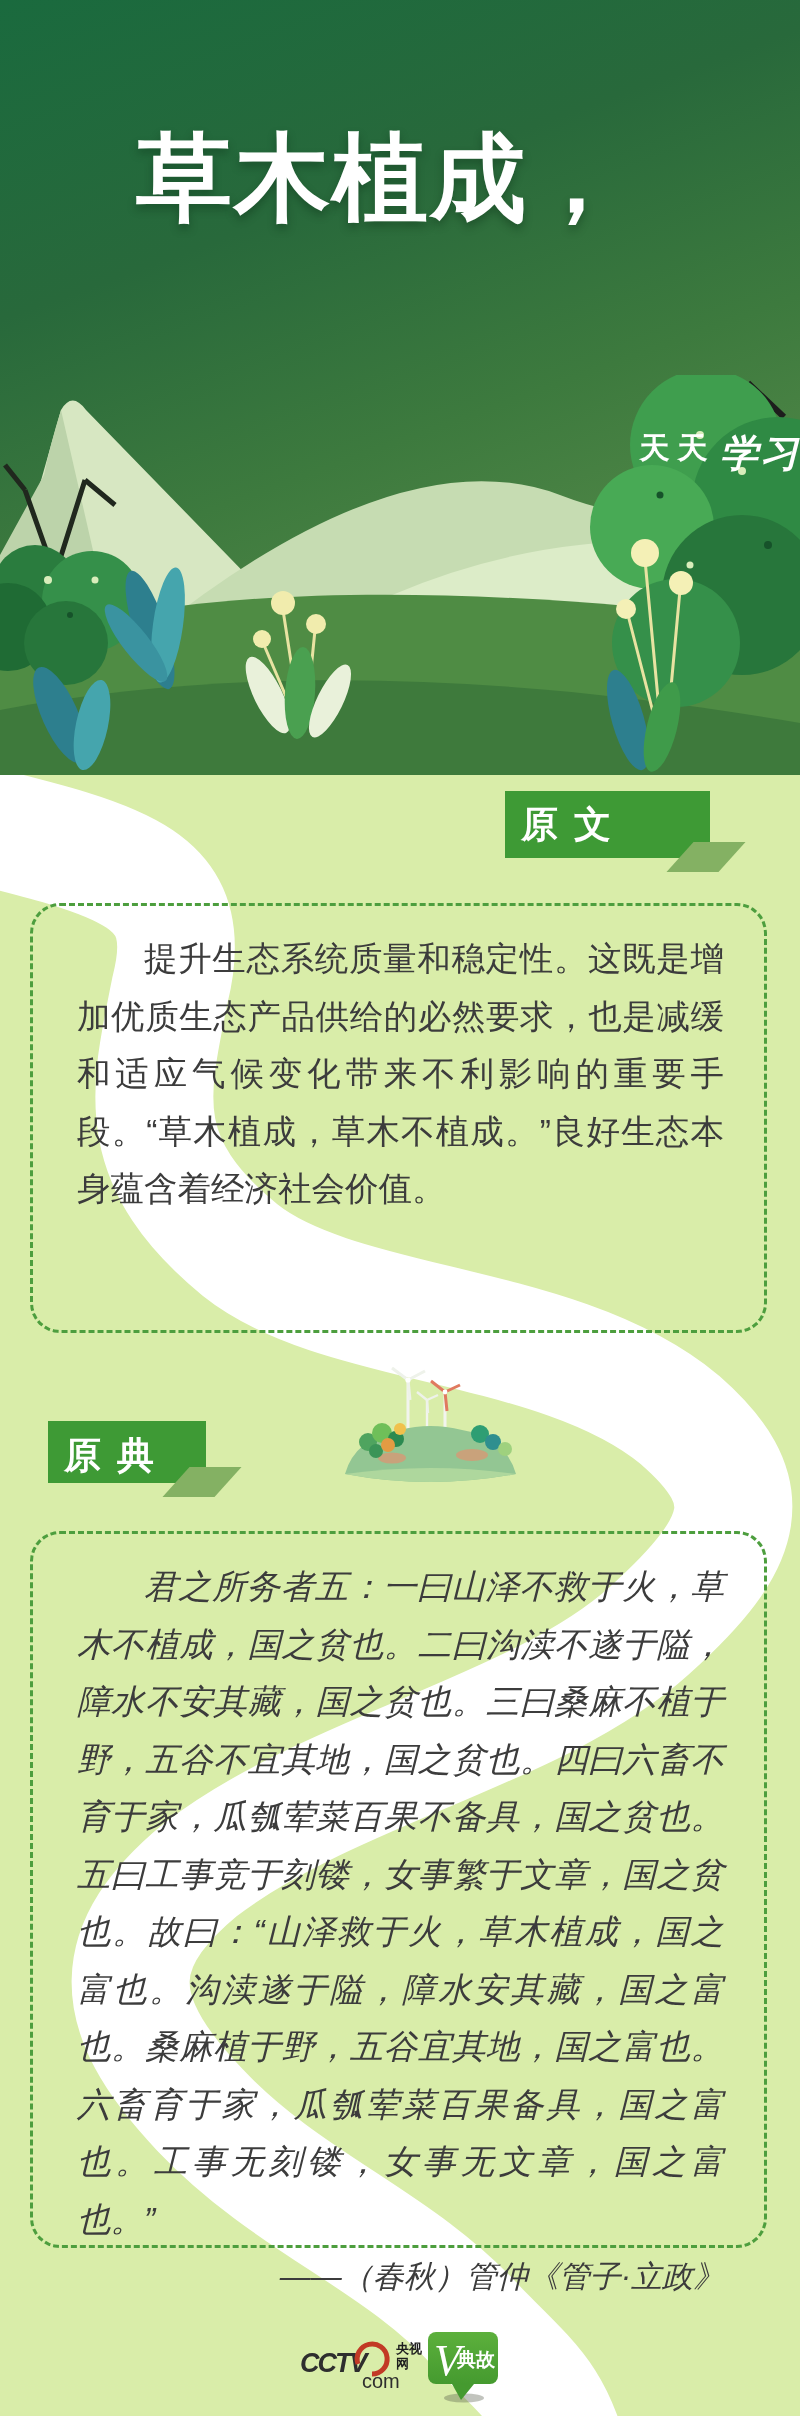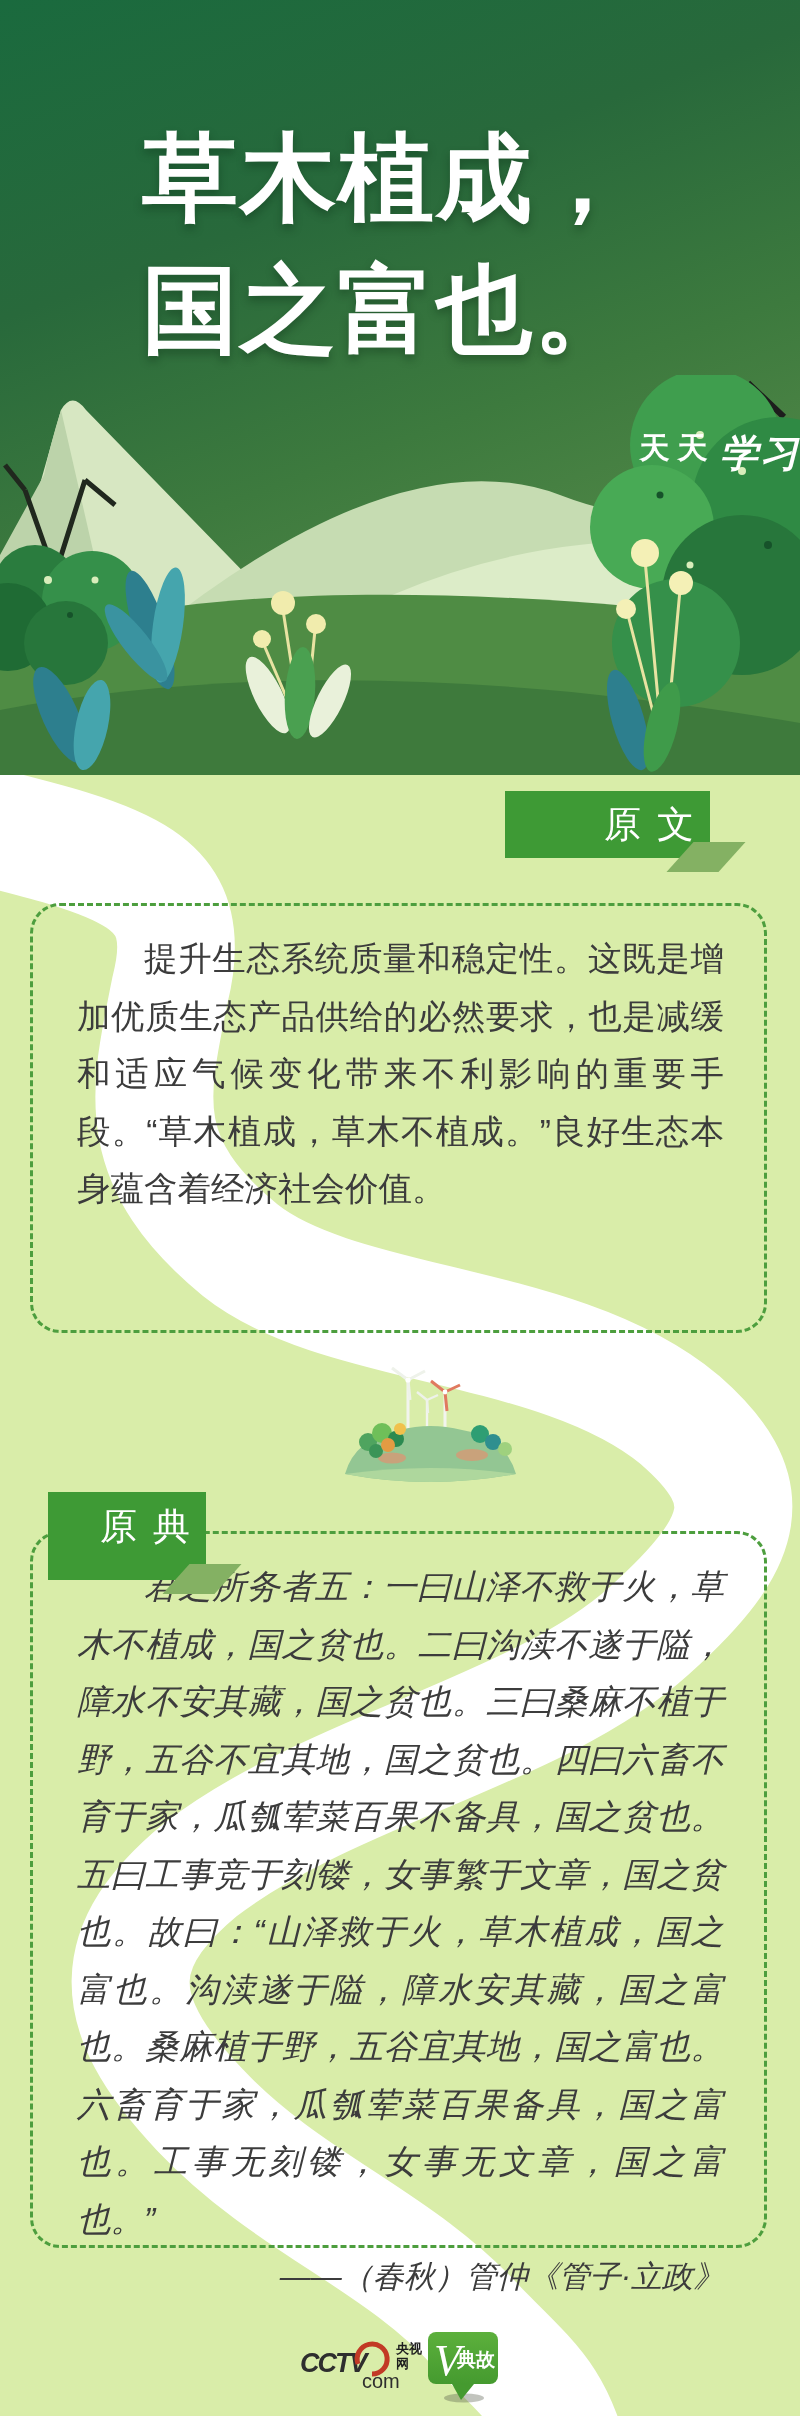--- a/index.html
+++ b/index.html
@@ -2,37 +2,37 @@
 <html><head>
 <meta charset="utf-8">
 <style>
   html,body{margin:0;padding:0;background:#e8e8e8;}
   #page{position:relative;width:800px;height:2416px;margin:0 auto;overflow:hidden;
         background:#d9eda9;font-family:"Liberation Sans","DejaVu Sans",sans-serif;}
 
   
   .hero{position:absolute;left:0;top:0;width:800px;height:775px;
         background:linear-gradient(160deg,#1a6a3e 0%,#28693b 30%,#3d7a3e 55%,#538948 78%,#5e9350 100%);}
-  .hero-title{position:absolute;left:142px;top:112px;z-index:5;color:#ffffff;
+  .hero-title{position:absolute;left:136px;top:112px;z-index:5;color:#ffffff;
         font-weight:bold;font-size:96px;line-height:132px;letter-spacing:2px;
         text-shadow:0 5px 8px rgba(8,40,18,.35);white-space:nowrap;text-align:right;}
   .tt-logo{position:absolute;left:0;top:428px;width:100%;text-align:right;z-index:5;color:#fff;}
   .tt-prefix{font-family:"Liberation Serif",serif;font-weight:bold;font-size:30px;letter-spacing:8px;vertical-align:8px;}
   .tt-script{font-family:"DejaVu Serif",serif;font-style:italic;font-weight:bold;font-size:38px;letter-spacing:2px;}
   .hero-illustration{position:absolute;left:0;top:375px;width:800px;height:400px;z-index:2;}
 
   
   .road-svg{position:absolute;left:0;top:0;width:800px;height:2416px;z-index:1;pointer-events:none;}
 
-  .badge{position:absolute;z-index:4;background:#3e9a35;color:#ffffff;font-weight:normal;
-         font-size:37px;text-align:right;letter-spacing:16px;text-indent:16px;}
+  .badge{position:absolute;z-index:4;background:#3e9a35;color:#ffffff;font-weight:bold;
+         font-size:37px;text-align:left;letter-spacing:16px;text-indent:16px;}
   .badge::after{content:"";position:absolute;right:-22px;bottom:-14px;width:52px;height:30px;
          background:#84b163;transform:skewX(-42deg);z-index:-1;}
   #badge-yuanwen{left:505px;top:791px;width:205px;height:67px;line-height:67px;}
-  #badge-yuandian{left:48px;top:1492px;width:158px;height:88px;line-height:70px;}
+  #badge-yuandian{left:48px;top:1421px;width:158px;height:62px;line-height:70px;}
 
   .dashed-box{position:absolute;left:30px;width:737px;box-sizing:border-box;z-index:3;
          border:3px dashed #4d9e3e;border-radius:30px;padding:24px 40px 0 44px;color:#3c3c3c;}
   #box-yuanwen{top:903px;height:430px;}
   #box-yuandian{top:1531px;height:717px;font-style:italic;}
   .quote{margin:0;font-size:33.5px;line-height:57.5px;text-align:justify;text-indent:2em;}
   .attribution{margin:14px 0 0 0;font-size:31px;line-height:50px;text-align:left;}
   .attribution.right{text-align:right;margin-top:4px;}
 
   .mini-illustration{position:absolute;left:330px;top:1362px;width:200px;height:128px;z-index:2;}
@@ -40,21 +40,20 @@
   .footer-logo{position:absolute;left:300px;top:2328px;width:200px;height:76px;z-index:3;}
 </style>
 </head>
 <body>
 
 <div id="page">
 
   <div class="hero">
     <div class="hero-title">
       <div>草木植成，</div>
-      <div>国之富也。</div>
     </div>
     <div class="tt-logo">
       <span class="tt-prefix">天天</span>
       <span class="tt-script">学习</span>
     </div>
 
     <svg class="hero-illustration" viewBox="0 0 800 400">
 
       <path d="M0,250 L61,35 Q72,16 86,35 L300,255 Z" fill="#d7e7c2"></path>
       <path d="M61,35 Q50,70 44,100 L0,180 L0,250 L110,250 Z" fill="#bcd3aa"></path>

